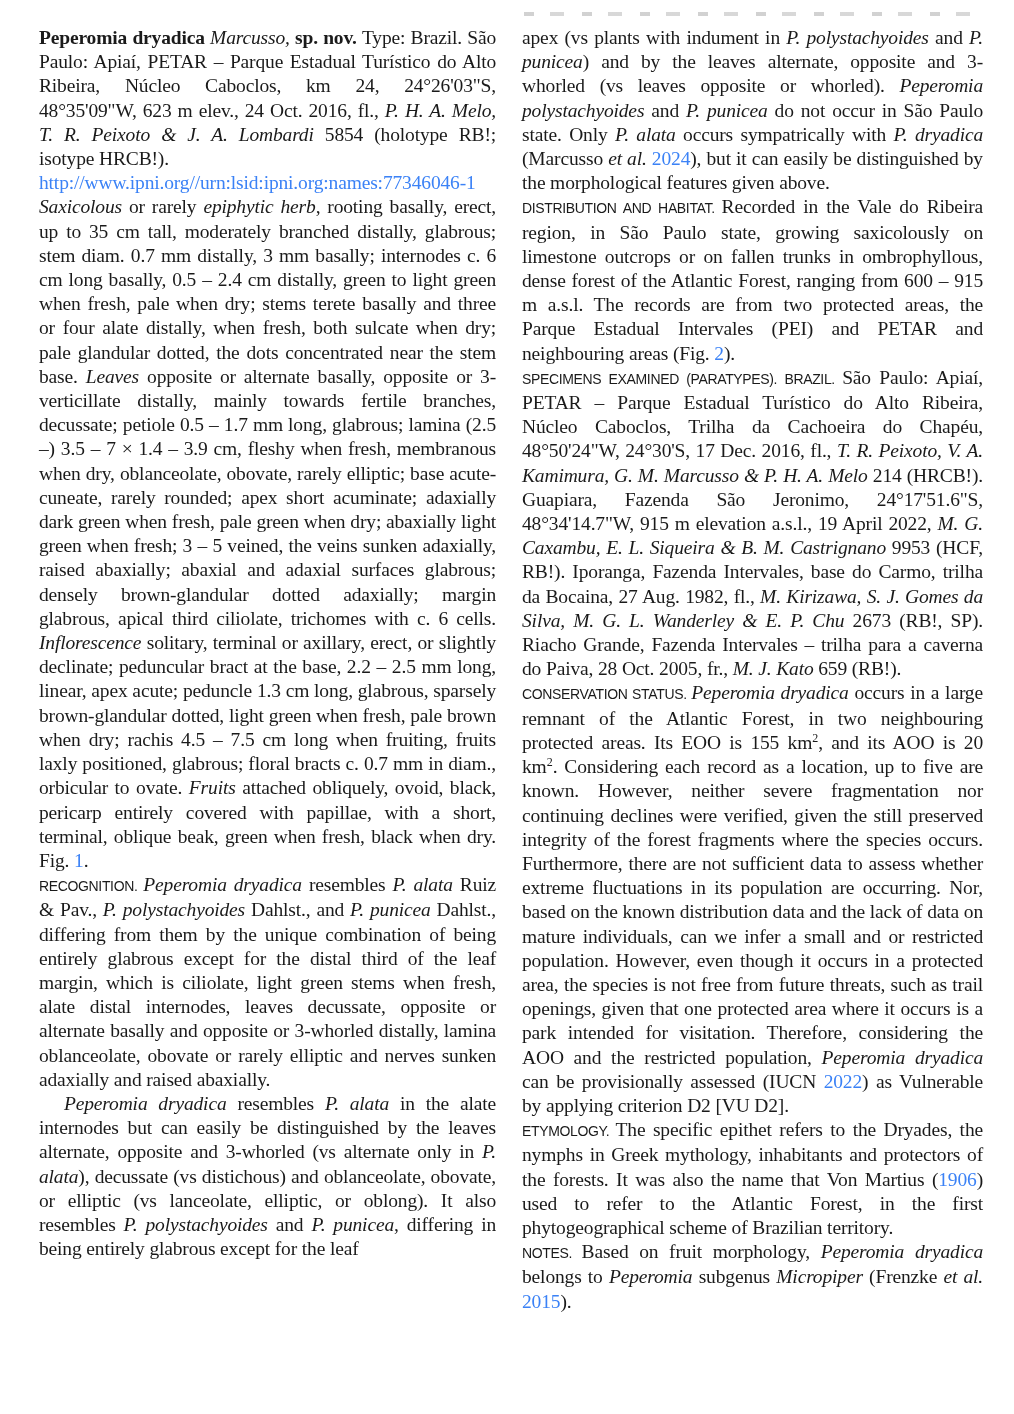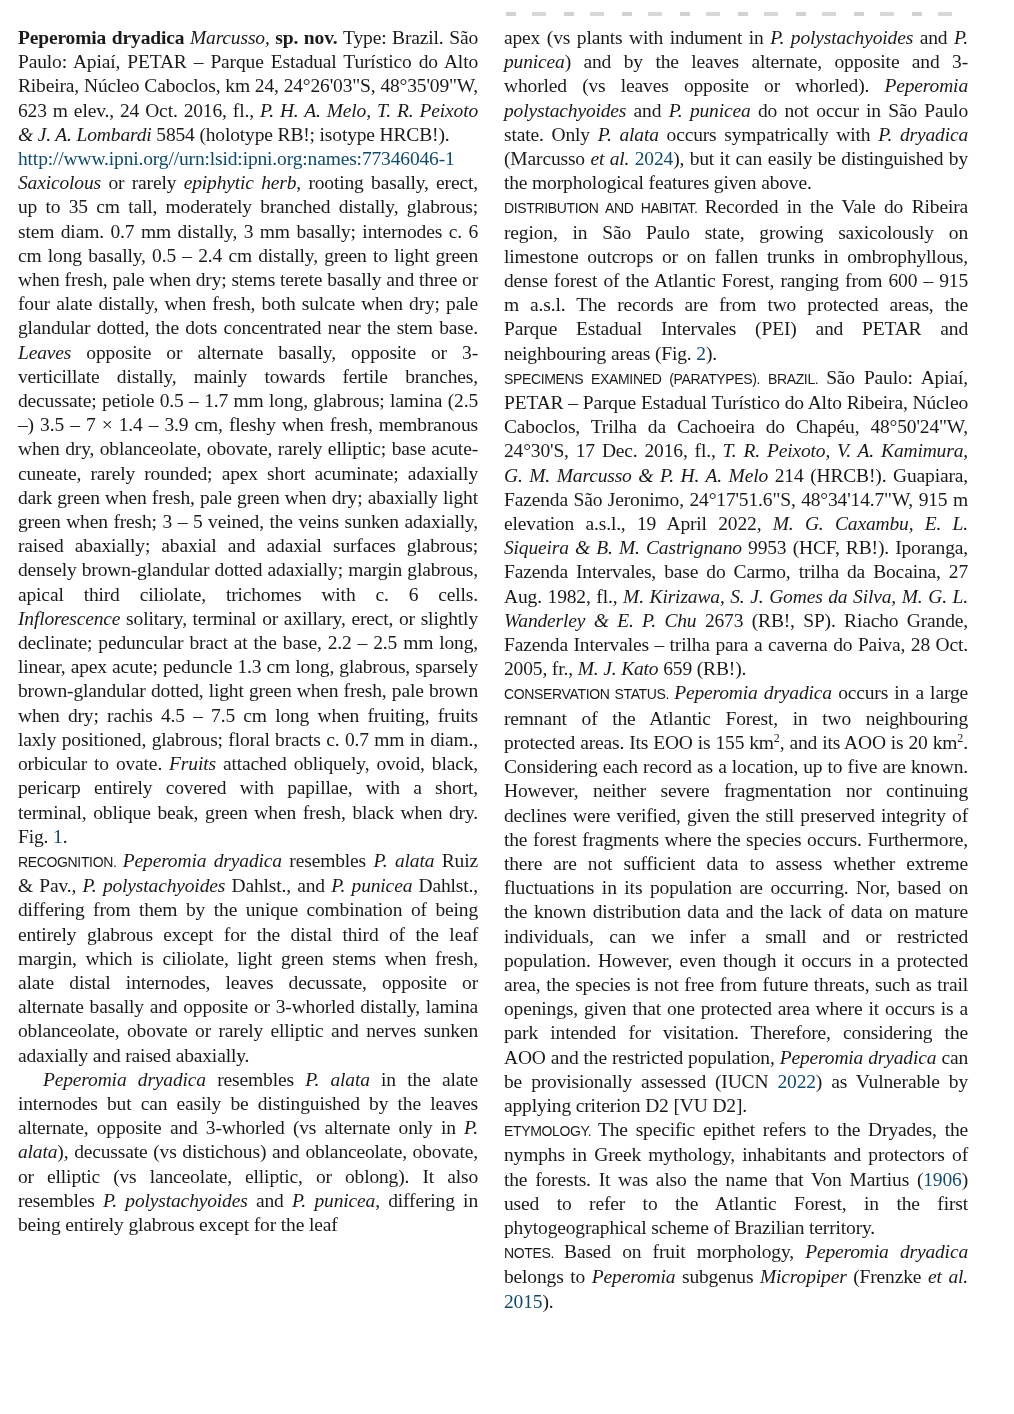--- a/index.html
+++ b/index.html
@@ -3,21 +3,21 @@
 <meta charset="utf-8">
 <style>
   html,body{margin:0;padding:0;background:#ffffff;}
   body{
     width:1014px;height:1414px;overflow:hidden;
     font-family:"Liberation Serif", serif;
     color:#1a1a1a;
   }
   .page{
     display:flex;
-    padding:26px 31px 0 18px;
+    padding:26px 31px 0 39px;
     gap:26px;
     box-sizing:border-box;
   }
   .col{width:460px;}
   .col.right{width:464px;position:relative;}
   
   .remnant{
     position:absolute;top:-14px;left:2px;width:446px;height:4px;
     background:repeating-linear-gradient(90deg,#9a9a9a 0 10px,transparent 10px 26px,#a8a8a8 26px 40px,transparent 40px 58px);
     opacity:.45;
@@ -34,21 +34,21 @@
   p.indent{text-indent:25px;}
   .run.plain{}
   .run.bold{font-weight:700;}
   .run.italic{font-style:italic;}
   .run.heading{
     font-family:"Liberation Sans", sans-serif;
     font-weight:400;
     font-size:14px;
     letter-spacing:-0.35px;
   }
-  a.run.link{color:#0c4a6e;text-decoration:none;cursor:pointer;}
+  a.run.link{color:#3b82f6;text-decoration:none;cursor:pointer;}
   sup.run{font-size:12px;line-height:0;vertical-align:super;letter-spacing:0;}
 </style>
 </head>
 <body>
 
 <div class="page">
   <div class="col">
       <p class="para"><span class="run bold">Peperomia dryadica </span><span class="run italic">Marcusso, </span><span class="run bold">sp. nov. </span><span class="run plain">Type: Brazil. São Paulo: Apiaí, PETAR – Parque Estadual Turístico do Alto Ribeira, Núcleo Caboclos, km 24, 24°26'03"S, 48°35'09"W, 623 m elev., 24 Oct. 2016, fl., </span><span class="run italic">P. H. A. Melo, T. R. Peixoto &amp; J. A. Lombardi </span><span class="run plain">5854 (holotype RB!; isotype HRCB!).</span></p>
       <p class="para gap-blank"><a class="run link" href="#">http://www.ipni.org//urn:lsid:ipni.org:names:77346046-1</a></p>
       <p class="para gap-blank"><span class="run italic">Saxicolous </span><span class="run plain">or rarely </span><span class="run italic">epiphytic herb</span><span class="run plain">, rooting basally, erect, up to 35 cm tall, moderately branched distally, glabrous; stem diam. 0.7 mm distally, 3 mm basally; internodes c. 6 cm long basally, 0.5 – 2.4 cm distally, green to light green when fresh, pale when dry; stems terete basally and three or four alate distally, when fresh, both sulcate when dry; pale glandular dotted, the dots concentrated near the stem base. </span><span class="run italic">Leaves </span><span class="run plain">opposite or alternate basally, opposite or 3-verticillate distally, mainly towards fertile branches, decussate; petiole 0.5 – 1.7 mm long, glabrous; lamina (2.5 –) 3.5 – 7 × 1.4 – 3.9 cm, fleshy when fresh, membranous when dry, oblanceolate, obovate, rarely elliptic; base acute-cuneate, rarely rounded; apex short acuminate; adaxially dark green when fresh, pale green when dry; abaxially light green when fresh; 3 – 5 veined, the veins sunken adaxially, raised abaxially; abaxial and adaxial surfaces glabrous; densely brown-glandular dotted adaxially; margin glabrous, apical third ciliolate, trichomes with c. 6 cells. </span><span class="run italic">Inflorescence </span><span class="run plain">solitary, terminal or axillary, erect, or slightly declinate; peduncular bract at the base, 2.2 – 2.5 mm long, linear, apex acute; peduncle 1.3 cm long, glabrous, sparsely brown-glandular dotted, light green when fresh, pale brown when dry; rachis 4.5 – 7.5 cm long when fruiting, fruits laxly positioned, glabrous; floral bracts c. 0.7 mm in diam., orbicular to ovate. </span><span class="run italic">Fruits </span><span class="run plain">attached obliquely, ovoid, black, pericarp entirely covered with papillae, with a short, terminal, oblique beak, green when fresh, black when dry. Fig. </span><a class="run link" href="#">1</a><span class="run plain">.</span></p>

